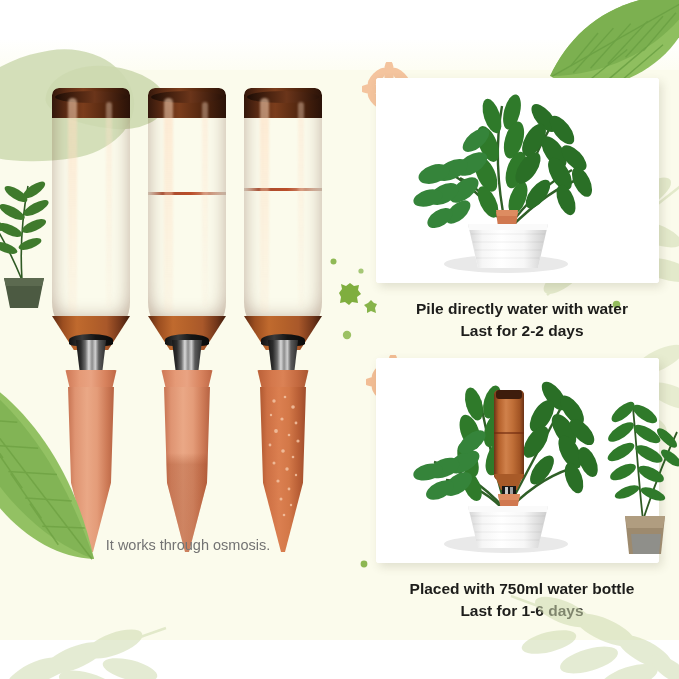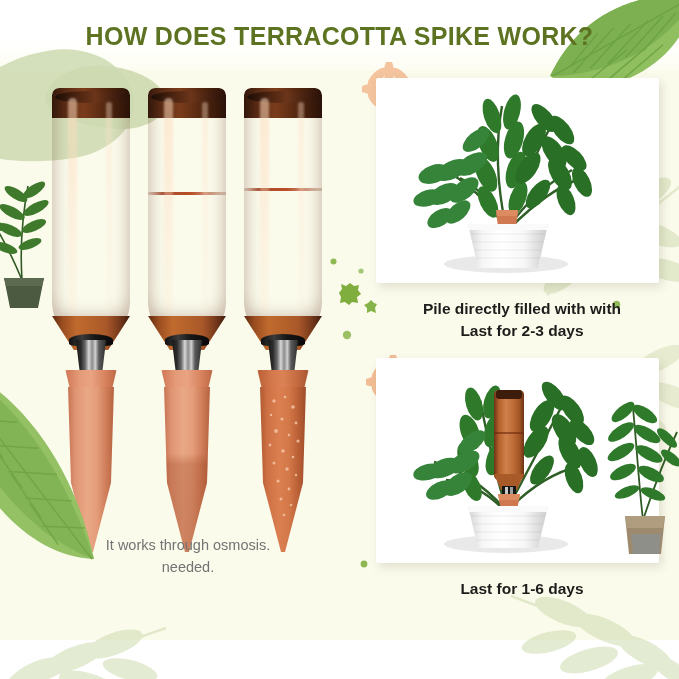--- a/index.html
+++ b/index.html
@@ -288,21 +288,20 @@
       <ellipse cx="38" cy="70" rx="13" ry="5" transform="rotate(24 38 70)"></ellipse>
       <ellipse cx="58" cy="84" rx="12" ry="4.5" transform="rotate(-20 58 84)"></ellipse>
       <ellipse cx="34" cy="88" rx="12" ry="4.5" transform="rotate(20 34 88)"></ellipse>
       <ellipse cx="22" cy="62" rx="12" ry="4.5" transform="rotate(44 22 62)"></ellipse>
       <ellipse cx="16" cy="78" rx="11" ry="4" transform="rotate(38 16 78)"></ellipse>
     </g>
     <path d="M32 118 H72 L66 148 H38 Z" fill="#4c5a42"></path>
     <path d="M32 118 H72 L70 126 H34 Z" fill="#5c6a50"></path>
   </svg>
 
-  <div class="title">HOW DOES TERRACOTTA SPIKE WORK?</div>
 
   <svg class="flower flower-top" viewBox="0 0 54 54">
     <g fill="#f4c49e">
       <ellipse cx="27" cy="10" rx="5" ry="12"></ellipse>
       <ellipse cx="27" cy="44" rx="5" ry="12"></ellipse>
       <ellipse cx="10" cy="27" rx="12" ry="5"></ellipse>
       <ellipse cx="44" cy="27" rx="12" ry="5"></ellipse>
       <ellipse cx="15" cy="15" rx="5" ry="12" transform="rotate(45 15 15)"></ellipse>
       <ellipse cx="39" cy="39" rx="5" ry="12" transform="rotate(45 39 39)"></ellipse>
       <ellipse cx="39" cy="15" rx="5" ry="12" transform="rotate(-45 39 15)"></ellipse>
@@ -419,21 +418,20 @@
             <circle cx="33" cy="118" r="1.2"></circle>
               <circle cx="26" cy="128" r="1.3"></circle>
           </g>
         </svg>
       </div>
     </div>
   </div>
 
   <div class="body-text">
     <span>It works through osmosis.</span>
-    <span>needed.</span>
   </div>
 
   <svg class="leaf-left-big" viewBox="0 0 150 230">
     <path d="M6 0 C66 26 124 102 136 214 C70 204 14 132 2 18 Z" fill="#93c163"></path>
     <path d="M6 0 C60 30 112 106 136 214 C78 186 26 118 6 14 Z" fill="#82b455"></path>
     <g stroke="#6ea243" stroke-width="1.5" fill="none" opacity=".8">
       <path d="M6 4 L134 214"></path>
       <path d="M20 36 L56 44"></path>
         <path d="M32 62 L74 70"></path>
       <path d="M46 90 L92 98"></path>
@@ -520,22 +518,22 @@
             <path d="M97 164 H167"></path>
           <path d="M99 172 H165"></path>
             <path d="M100 180 H163"></path>
         </g>
         <path d="M92 146 H172 L171 152 H93 Z" fill="#fafafa"></path>
       </svg>
     </div>
   </div>
 
   <div class="caption cap-top">
-    <span class="l1">Pile directly filled with with</span>
-    <span class="l2">Last for 2-3 days</span>
+    <span class="l1">Pile directly water with water</span>
+    <span class="l2">Last for 2-2 days</span>
   </div>
 
   <div class="photo-card card-bottom">
     <div class="photo-inner">
       <svg viewBox="0 0 283 205" width="283" height="205">
         <rect width="283" height="205" fill="#ffffff"></rect>
         <ellipse cx="130" cy="186" rx="62" ry="9" fill="#e9e9e9"></ellipse>
         <g stroke="#2f5f27" stroke-width="2.4" fill="none">
           <path d="M130 150 C120 118 112 82 104 42"></path>
           <path d="M132 150 C148 120 166 86 188 44"></path>
@@ -609,20 +607,21 @@
             <path d="M97 166 H167"></path>
           <path d="M99 174 H165"></path>
             <path d="M100 182 H163"></path>
         </g>
         <path d="M92 148 H172 L171 154 H93 Z" fill="#fafafa"></path>
       </svg>
     </div>
   </div>
 
   <div class="caption cap-bottom">
+    <span class="l1">Placed with 750ml water bottle</span>
     <span class="l2">Last for 1-6 days</span>
   </div>
 
   <svg class="pot-illo-right" viewBox="0 0 88 170">
     <g stroke="#2f5a24" stroke-width="1.8" fill="none">
       <path d="M46 132 C42 98 40 62 36 20"></path>
       <path d="M46 132 C56 102 66 74 80 44"></path>
     </g>
     <g fill="#2f7a2a">
       <ellipse cx="26" cy="24" rx="14" ry="6" transform="rotate(-40 26 24)"></ellipse>

